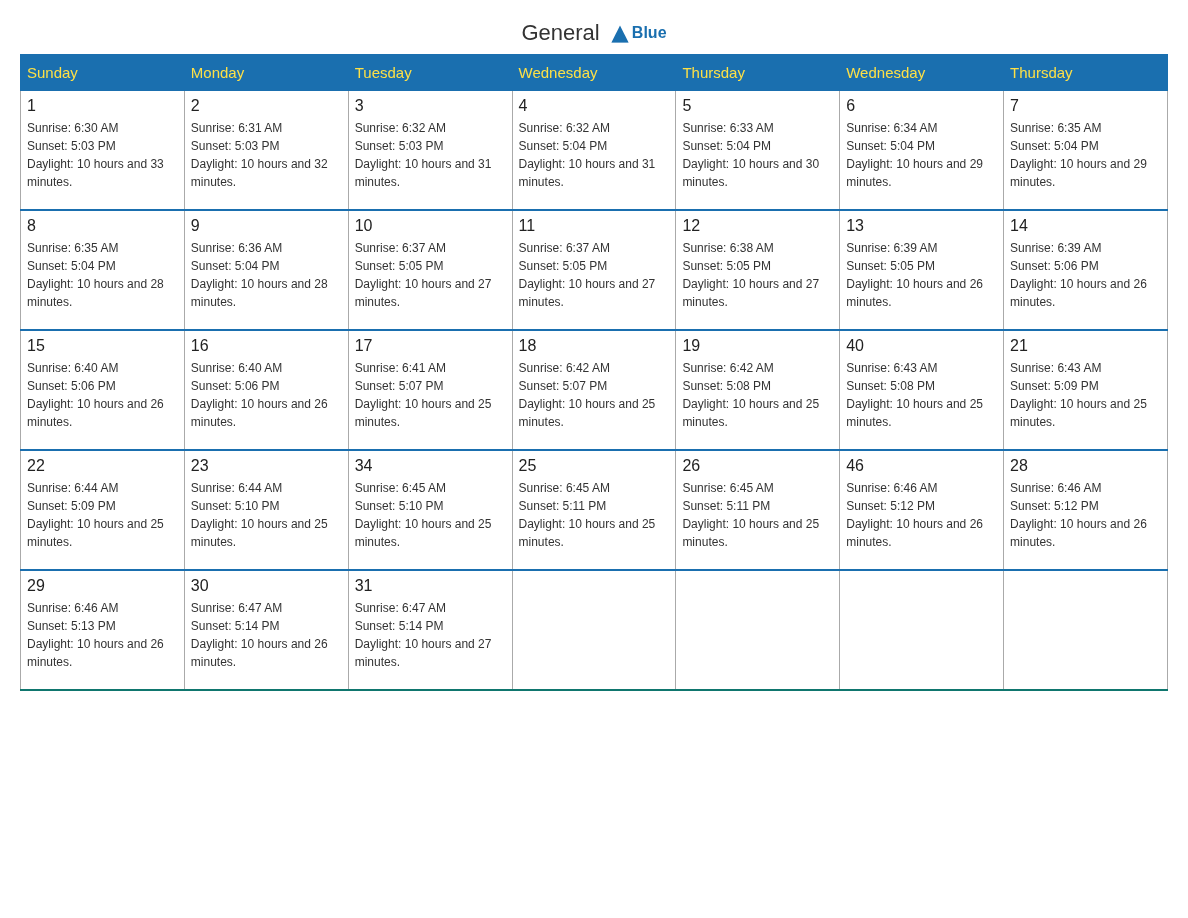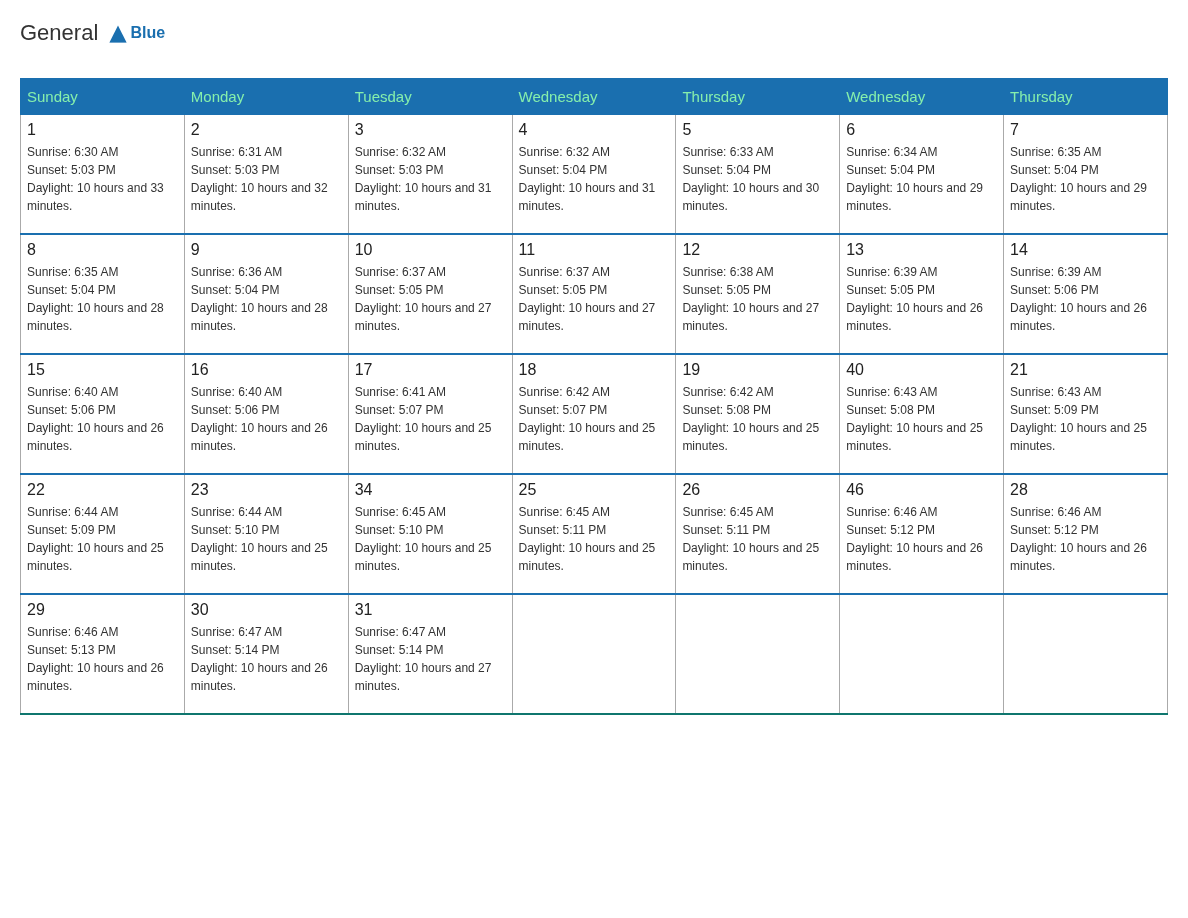--- a/index.html
+++ b/index.html
@@ -5,23 +5,23 @@
     * { margin: 0; padding: 0; box-sizing: border-box; }
     body {
       font-family: Arial, sans-serif;
       background: #fff;
       width: 1188px;
       min-height: 918px;
       padding: 20px;
     }
     .header {
       display: flex;
-      justify-content: flex-start;
+      justify-content: center;
       align-items: flex-start;
-      margin-bottom: 32px;
+      margin-bottom: 8px;
     }
     .logo {
       display: flex;
       align-items: center;
       gap: 0;
     }
     .logo-text {
       font-size: 22px;
       color: #333;
       font-weight: normal;
@@ -49,21 +49,21 @@
       color: #444;
       margin-top: 4px;
     }
     .calendar {
       width: 100%;
       border-collapse: collapse;
       table-layout: fixed;
     }
     .calendar th {
       background: #1a6faf;
-      color: #86efac;
+      color: #fde047;
       font-size: 15px;
       font-weight: normal;
       padding: 8px 6px;
       text-align: left;
       border: 1px solid #1a6faf;
     }
     .calendar td {
       vertical-align: top;
       border: 1px solid #aaa;
       padding: 6px 6px 10px 6px;

